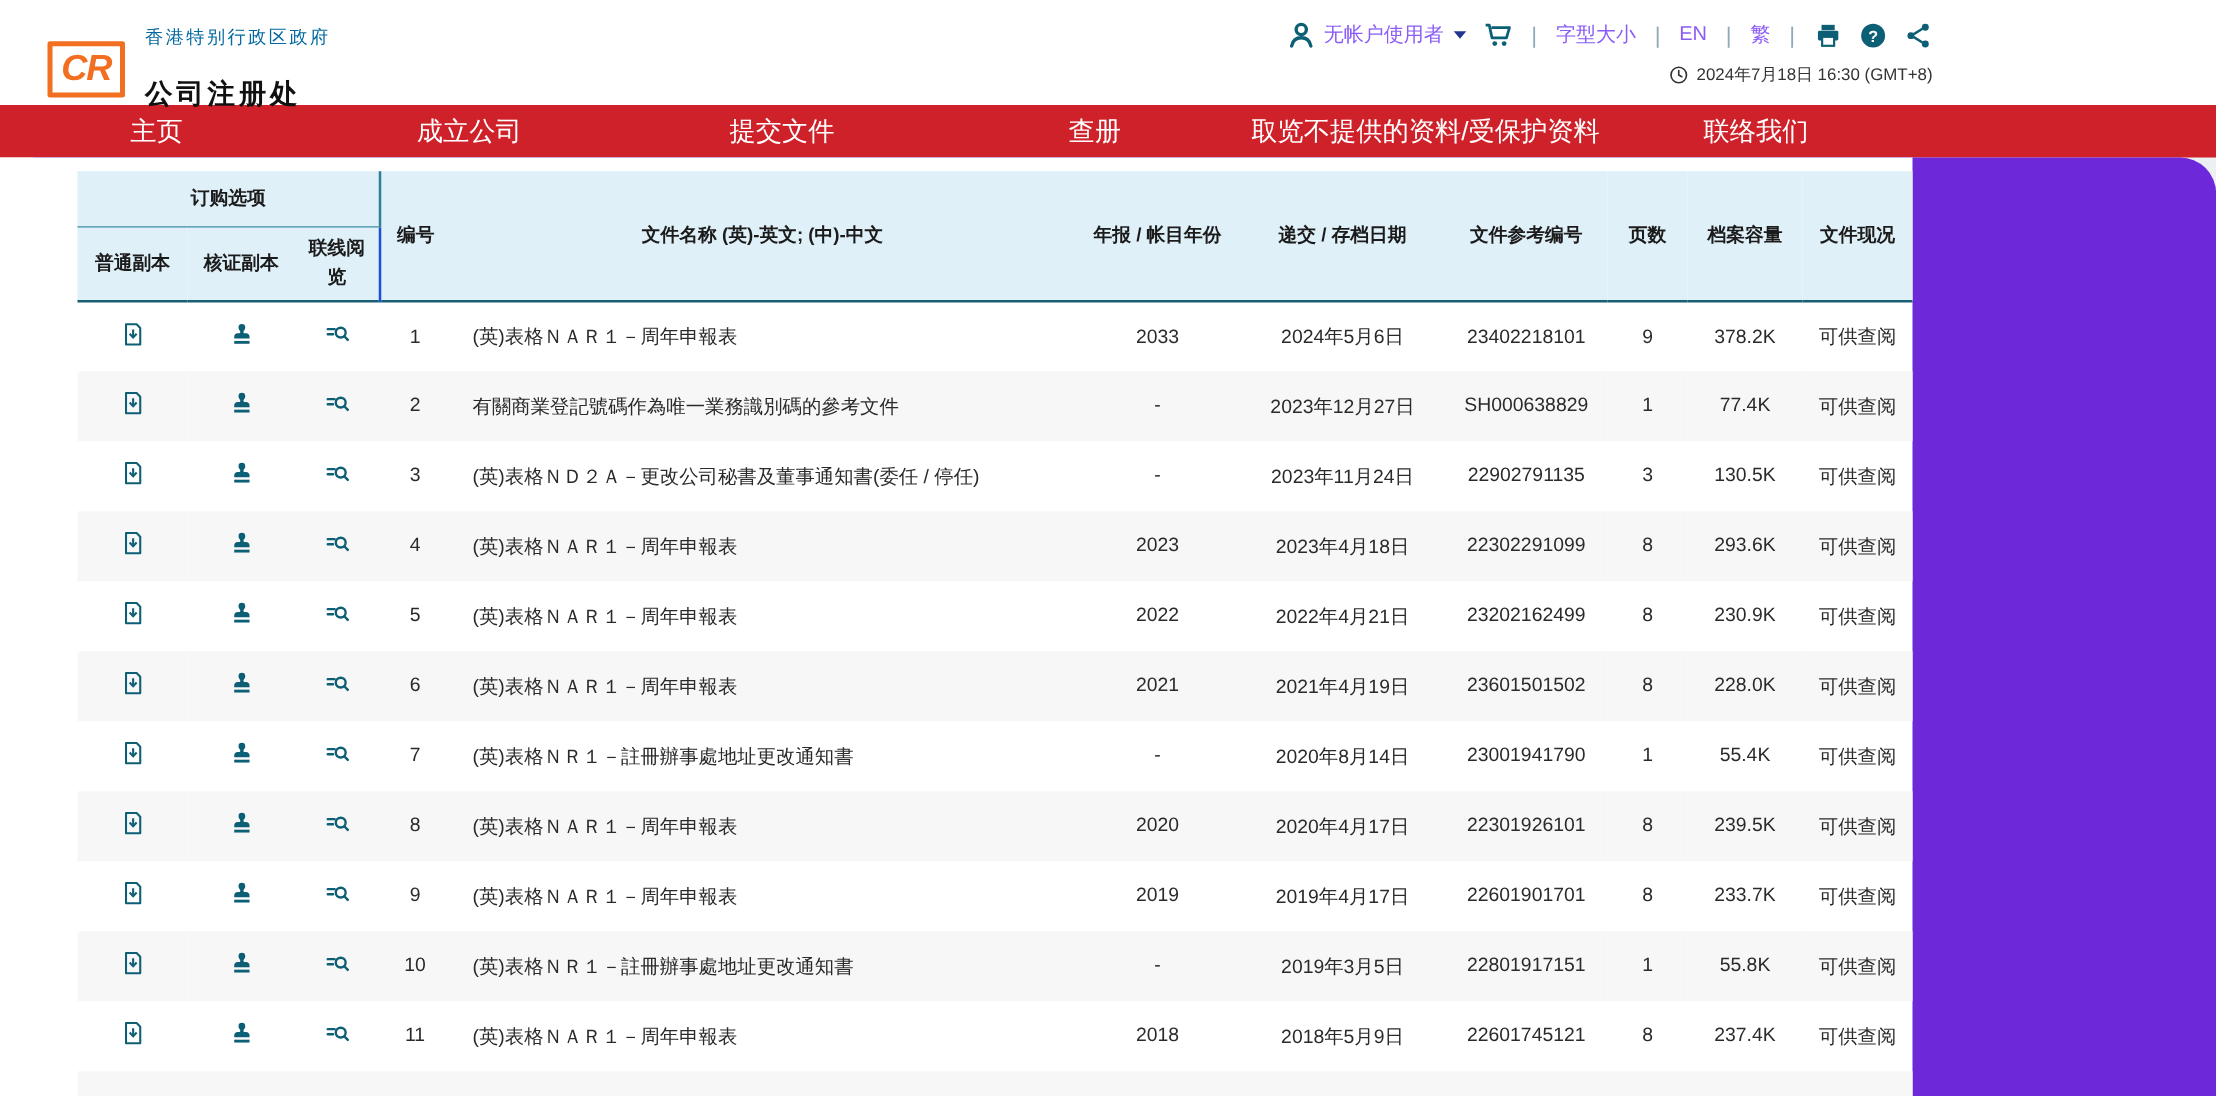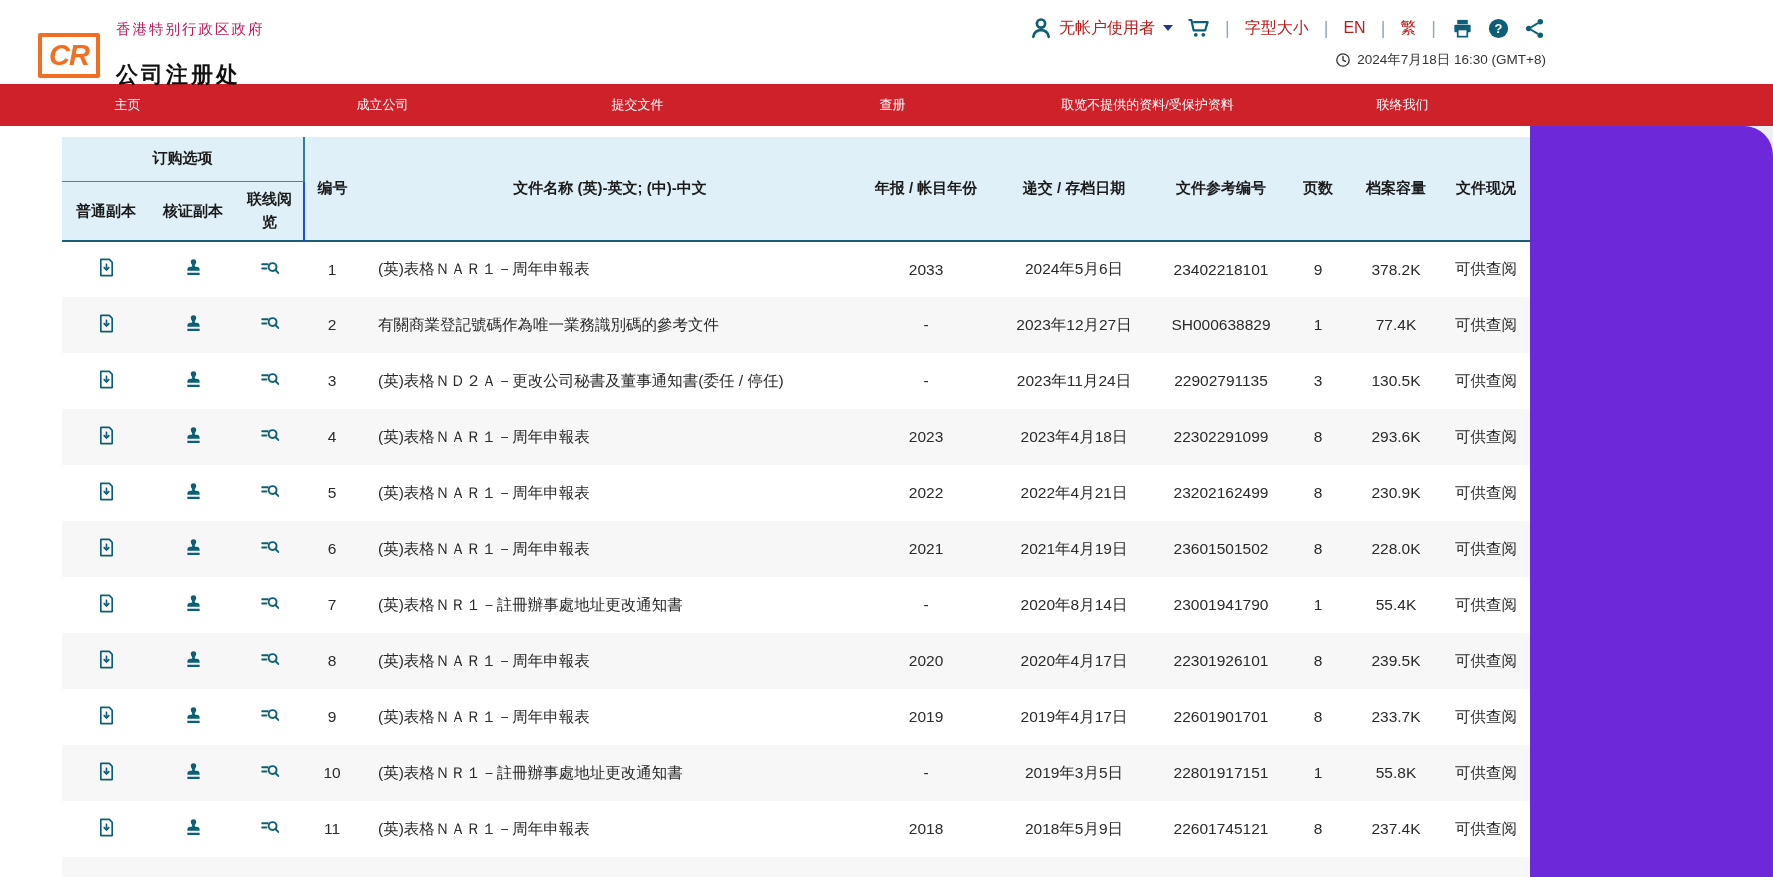--- a/index.html
+++ b/index.html
@@ -10,34 +10,34 @@
     color:#222;
   }
   
   .topbar { height:84px; background:#ffffff; position:relative; }
   .brand { position:absolute; left:38px; top:20px; display:flex; align-items:center; gap:16px; text-decoration:none; }
   .logo-box {
     width:62px; height:45px; border:4px solid #f26f21; border-radius:2px;
     display:flex; align-items:center; justify-content:center; background:#fff;
   }
   .logo-box span { color:#f26f21; font-weight:bold; font-style:italic; font-size:29px; letter-spacing:-1px; }
-  .brand-text .gov { font-size:14.5px; color:#be185d; letter-spacing:2px; }
+  .brand-text .gov { font-size:14.5px; color:#0369a1; letter-spacing:2px; }
   .brand-text .dept { font-size:22px; color:#111; font-weight:bold; letter-spacing:3px; margin-top:21px; }
   .utility { position:absolute; top:14px; right:227px; text-align:right; }
   .util-row { display:flex; align-items:center; justify-content:flex-end; gap:13px; color:#0d5f75; font-size:16px; height:28px; }
-  .util-row a { color:#b91c1c; text-decoration:none; display:flex; align-items:center; gap:6px; }
+  .util-row a { color:#8b5cf6; text-decoration:none; display:flex; align-items:center; gap:6px; }
   .sep { color:#8fa9b8; font-size:18px; font-weight:300; padding:0 2px; }
   .caret { width:0; height:0; border-left:5px solid transparent; border-right:5px solid transparent; border-top:6px solid #23368f; display:inline-block; margin-left:2px;}
   .date-row { display:flex; align-items:center; justify-content:flex-end; gap:6px; margin-top:9px; color:#333; font-size:13.5px; }
   
   .mainnav { height:42px; background:#cf2129; }
   .mainnav .inner { width:1530px; height:100%; display:flex; }
   .mainnav a {
     flex:1; display:flex; align-items:center; justify-content:center;
-    color:#fff; font-size:13px; text-decoration:none; white-space:nowrap;
+    color:#fff; font-size:21px; text-decoration:none; white-space:nowrap;
   }
   
   .main { height:870px; background:#6d28d9;border-radius:29px; }
   .panel { width:1530px; height:100%; background:#ffffff; padding-top:11px; }
   table { border-collapse:collapse; table-layout:fixed; width:1468px; margin-left:62px; }
   thead th { background:#dff0f8; font-size:15px; font-weight:bold; color:#1b1b1b; vertical-align:middle; }
   th.group { height:44px; border-bottom:1px solid #3d8ca3; border-right:2px solid #2f7f96; }
   tr.tier2 th { height:60px; padding:0 8px; line-height:1.5; }
   tr.tier2 th.divide { border-right:2px solid #1d4ed8; }
   tbody tr { height:56px; }

